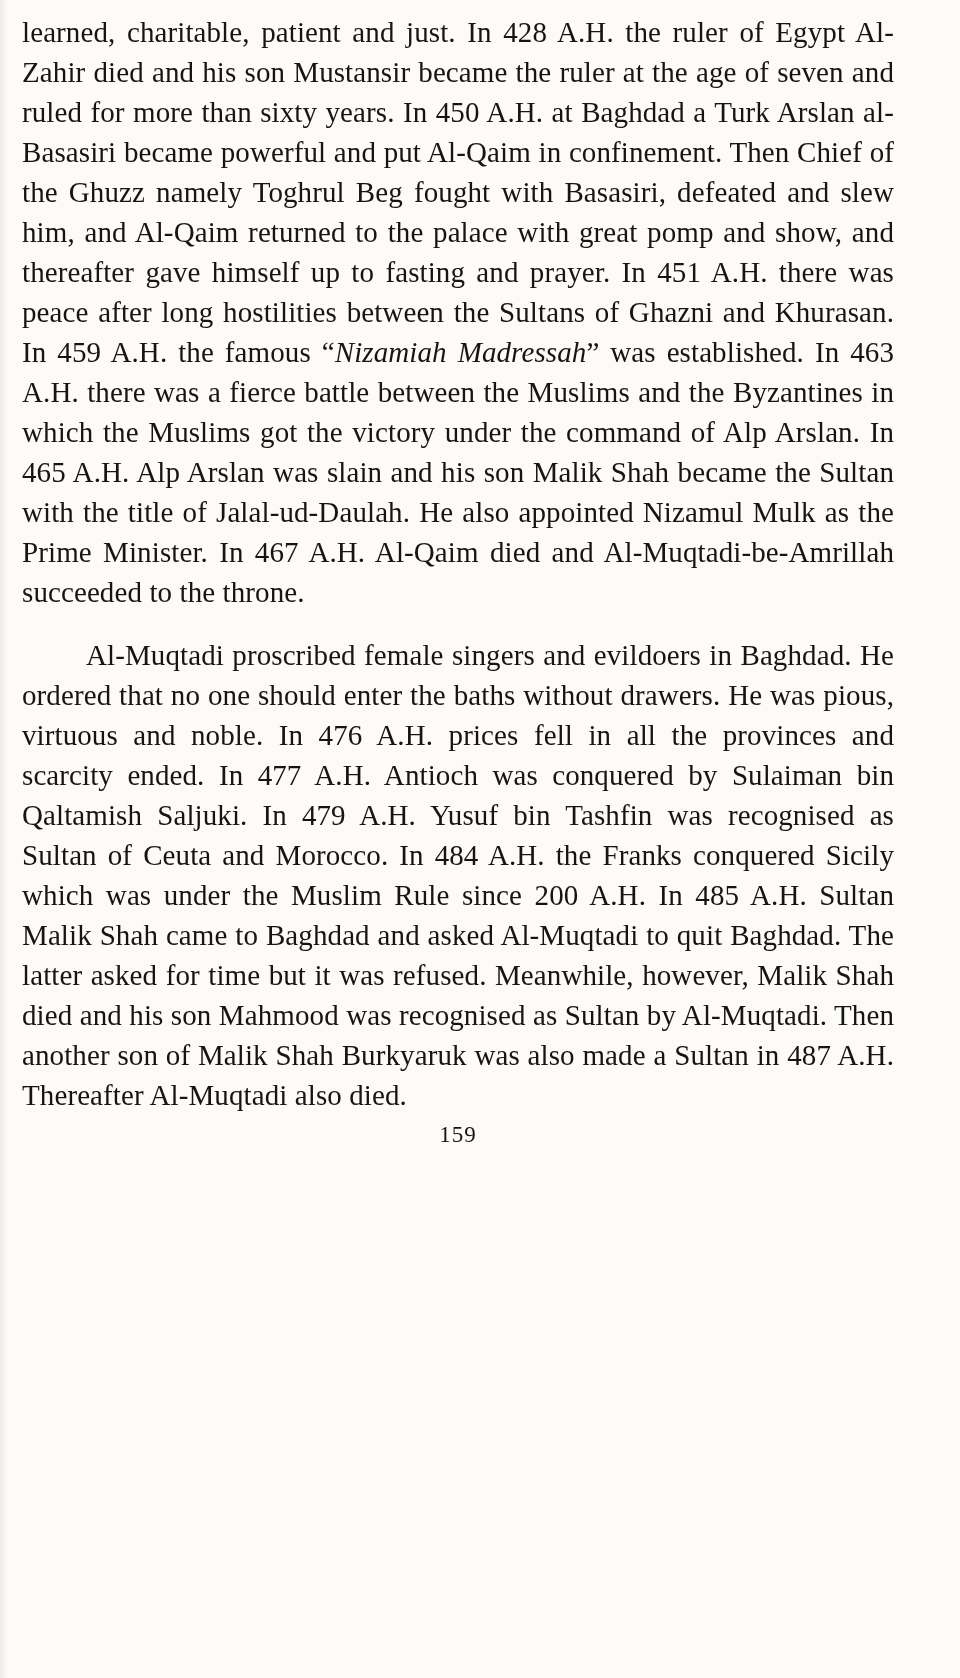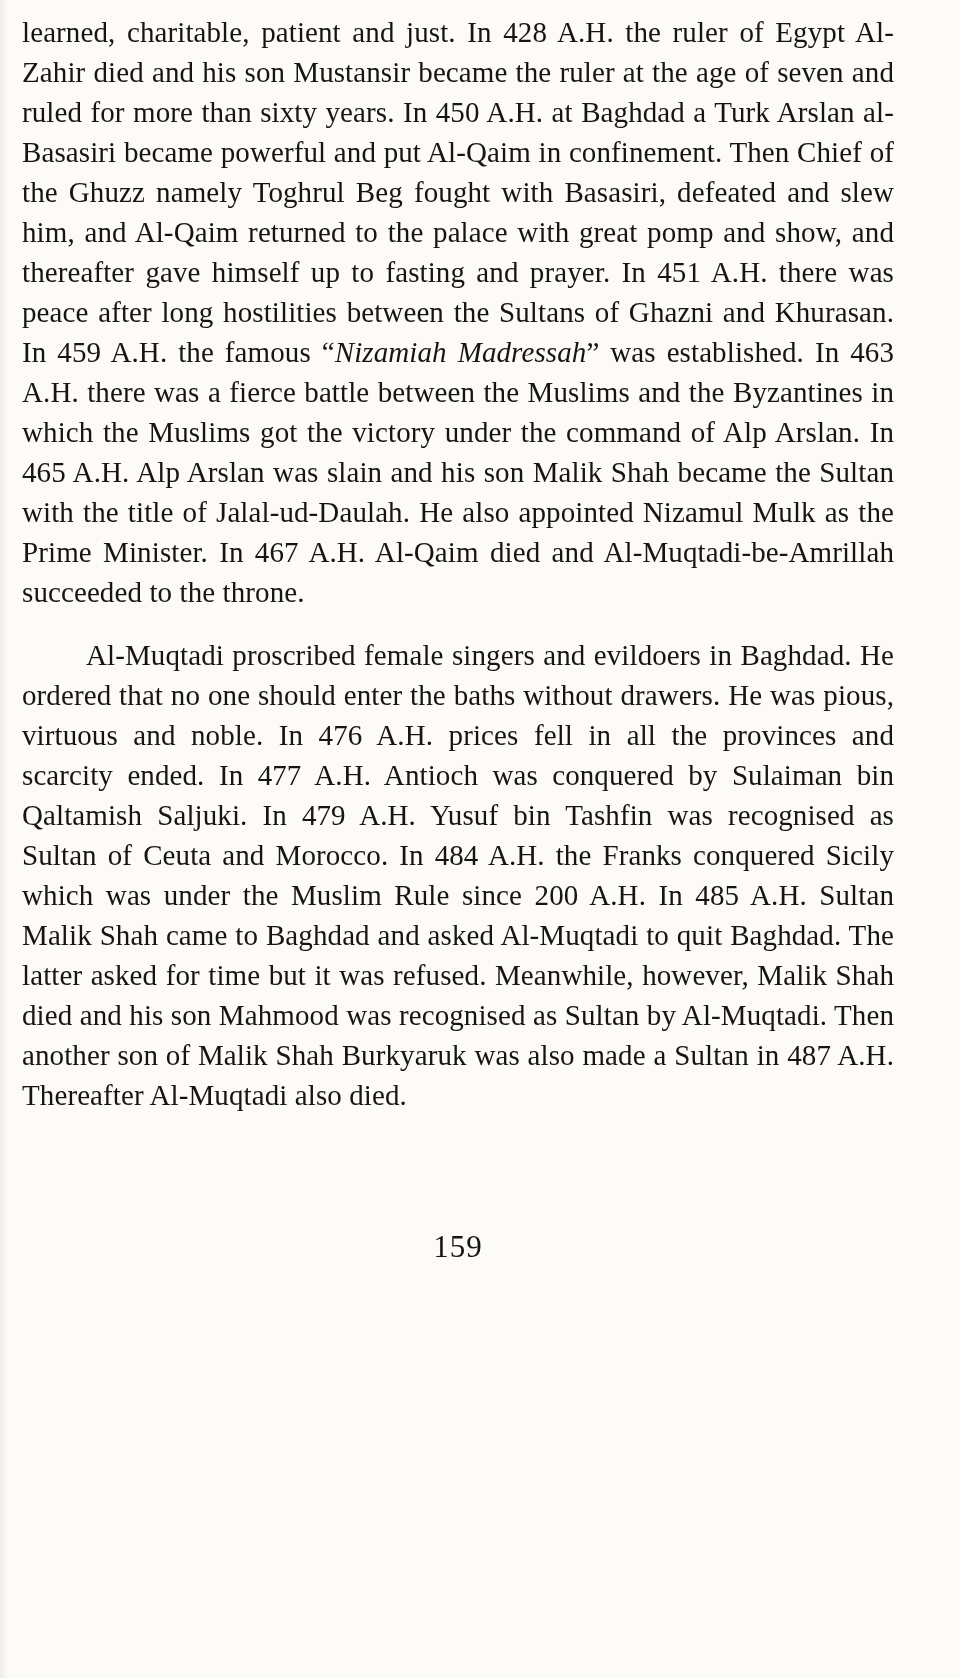--- a/index.html
+++ b/index.html
@@ -27,23 +27,22 @@
     letter-spacing: 0.1px;
   }
   .para-2 {
     margin-top: 23px;
     text-indent: 64px;
   }
   .italic {
     font-style: italic;
   }
   .page-number {
-    margin-top: 112px;
     text-align: center;
-    font-size: 31px;
+    font-size: 23px;
     letter-spacing: 1px;
   }
   
   .page::before {
     content: "";
     position: absolute;
     left: 0; top: 0; bottom: 0;
     width: 8px;
     background: linear-gradient(to right, rgba(0,0,0,0.06), rgba(0,0,0,0));
     pointer-events: none;

